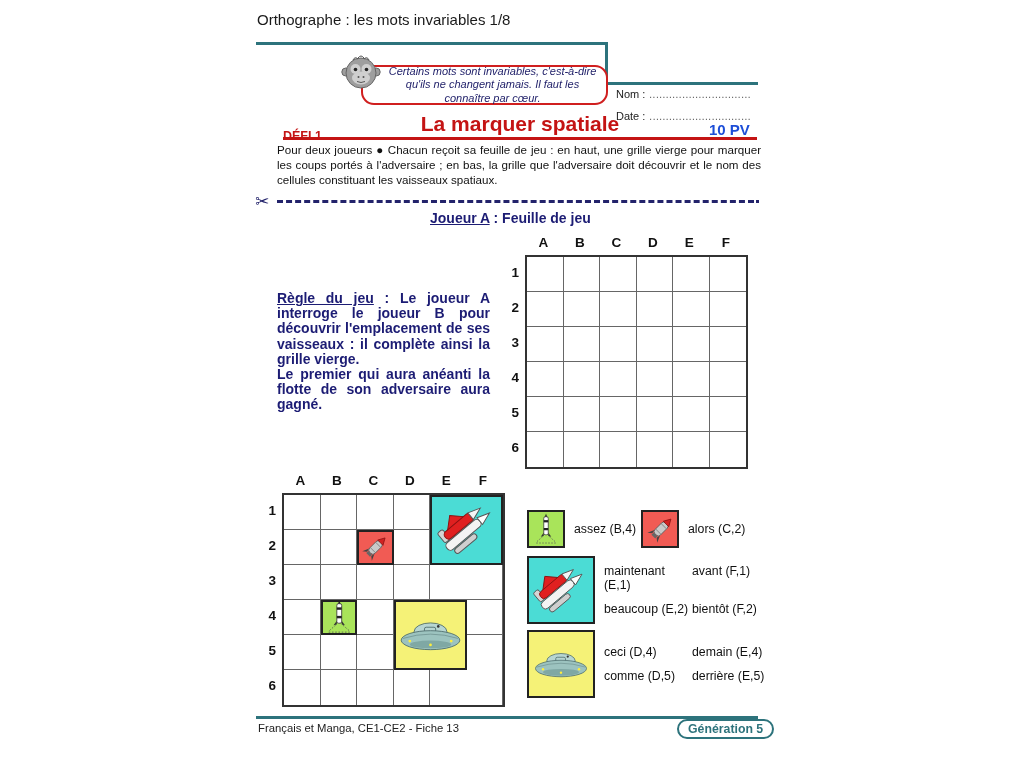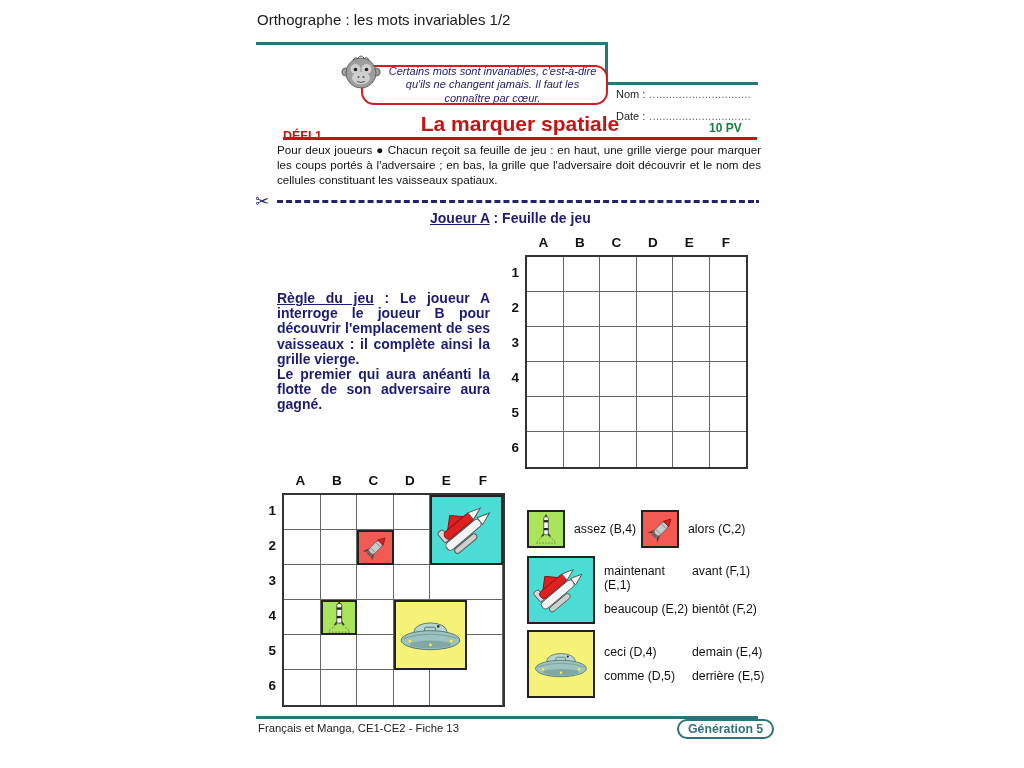--- a/index.html
+++ b/index.html
@@ -24,21 +24,21 @@
           display:flex;align-items:center;justify-content:center;text-align:center;font-style:italic;
           color:#23236b;font-size:11px;line-height:13.5px;padding:0 8px 0 24px;box-sizing:border-box;
           z-index:2;background:#fff;}
 
   #nomdate{left:616px;top:44px;font-size:11px;color:#222;margin-top:44px;}
   .nd-row{display:flex;margin-bottom:10px;align-items:baseline;}
   .nd-dots{width:102px;overflow:hidden;white-space:nowrap;color:#555;letter-spacing:0.5px;margin-left:4px;font-size:10px;}
 
   #defi-label{left:283px;top:121px;color:#c41414;font-weight:bold;font-size:12.5px;margin-top:8px;}
   #challenge-title{left:330px;top:112px;width:380px;text-align:center;color:#c41414;font-weight:bold;font-size:21px;}
-  #pv-badge{left:709px;top:121px;color:#15803d;font-weight:bold;font-size:12px;}
+  #pv-badge{left:709px;top:121px;color:#1d4ed8;font-weight:bold;font-size:15px;}
   #red-line{left:283px;top:137px;width:474px;height:2.5px;background:#c41414;}
 
   #intro-text{left:277px;top:143px;width:484px;font-size:11.6px;line-height:14.8px;color:#111;text-align:justify;}
 
   #scissors{left:255px;top:191px;font-size:17px;color:#23236b;font-family:"DejaVu Sans",sans-serif;}
   #cut-line{left:277px;top:200px;width:477px;border-top:3px dashed #23236b;}
   #cut-dot{left:756px;top:200px;width:3px;height:3px;background:#23236b;}
 
   #sheet-title{left:430px;top:210px;font-size:14px;font-weight:bold;color:#1c1c74;}
   .u{text-decoration:underline;}
@@ -146,21 +146,21 @@
       <path d="M8,26 Q40,16 72,26" stroke="#4a6a6a" fill="none" opacity="0.5"></path>
       <circle cx="16" cy="29" r="1.6" fill="#ffef3a"></circle>
       <circle cx="40" cy="33.5" r="1.6" fill="#ffef3a"></circle>
       <circle cx="64" cy="29" r="1.6" fill="#ffef3a"></circle>
     </symbol>
   </defs>
 </svg>
 
 <div id="page">
 
-  <div class="abs" id="header-title">Orthographe : les mots invariables 1/2</div>
+  <div class="abs" id="header-title">Orthographe : les mots invariables 1/8</div>
 
   <div class="abs teal" id="line-top"></div>
   <div class="abs teal" id="line-vert"></div>
   <div class="abs teal" id="line-nd"></div>
 
 
   <div class="abs" id="monkey">
     <svg width="40" height="40">
         <use href="#sym-monkey"></use>
       </svg>

